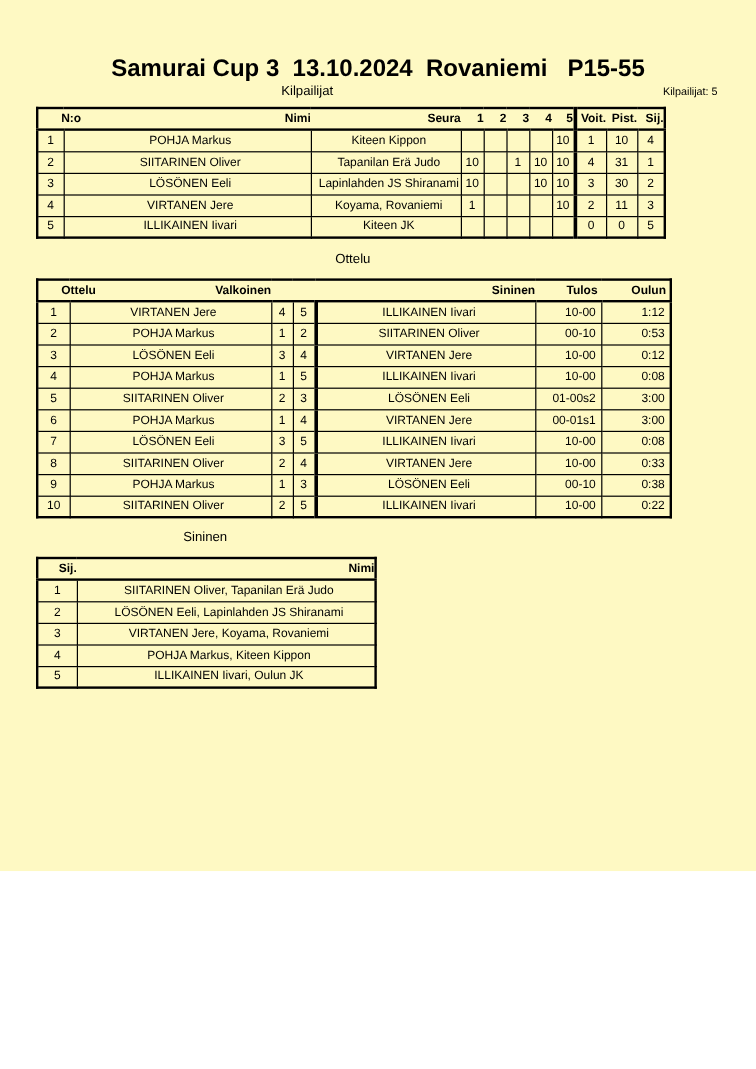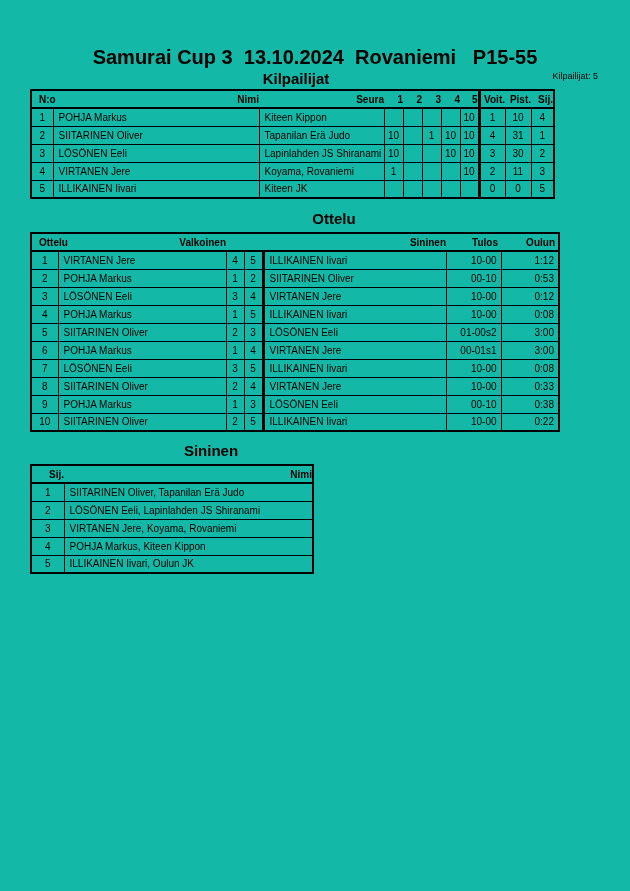--- a/index.html
+++ b/index.html
@@ -1,37 +1,36 @@
 <!DOCTYPE html>
 <html><head>
 <meta charset="utf-8">
 <style>
   * { box-sizing: border-box; margin: 0; padding: 0; }
   html, body { background: #fff; }
   .page {
     position: relative;
     width: 630px;
-    height: 891px;
-    background: #14b8a6;
+    height: 726px;
+    background: #fef9c3;
     color: #000000;
     font-family: "Liberation Sans", "DejaVu Sans", sans-serif;
     overflow: hidden;
   }
   .abs { position: absolute; }
   .doc-title {
     top: 46px; left: 0; width: 630px;
     text-align: center;
     font-size: 20px; font-weight: bold;
     white-space: pre;
   }
   .section-title {
-    font-size: 15px; font-weight: bold;
+    font-size: 11px; font-weight: normal;
     transform: translateX(-50%);
     white-space: nowrap;
-    margin-left: 40px;
   }
   #kilpailijat-title { top: 70px; left: 256px; }
   #ottelut-title     { top: 210px; left: 294px; }
   #tulokset-title    { top: 442px; left: 171px; }
   .count-label { top: 71px; right: 32px; font-size: 9px; }
 
   table.sheet {
     position: absolute;
     border-collapse: collapse;
     table-layout: fixed;
@@ -48,23 +47,23 @@
     border: none; border-bottom: 2px solid #000;
     text-align: right; vertical-align: middle;
   }
   .sheet td {
     font-size: 10px; font-weight: normal;
     height: 18px; padding: 0;
     white-space: nowrap; overflow: hidden;
     border: 1px solid #000;
     text-align: center; vertical-align: middle;
   }
-  .sheet th.hl { text-align: left; padding-left: 7px; }
+  .sheet th.hl { text-align: left; padding-left: 19px; }
   .sheet th.hr { text-align: right; padding-right: 3px; }
-  .sheet td.name { text-align: left; padding-left: 5px; margin-left: 40px; }
+  .sheet td.name { text-align: center; padding-left: 5px; margin-left: 40px; }
   .sheet td.right { text-align: right; padding-right: 4px; margin-top: 14px; }
   .sep { border-left: 3px solid #000 !important; }
 </style>
 </head>
 <body>
 <div class="page">
 
   <div class="abs doc-title">Samurai Cup 3  13.10.2024  Rovaniemi   P15-55</div>
   <div class="abs section-title" id="kilpailijat-title">Kilpailijat</div>
   <div class="abs count-label">Kilpailijat: 5</div>

